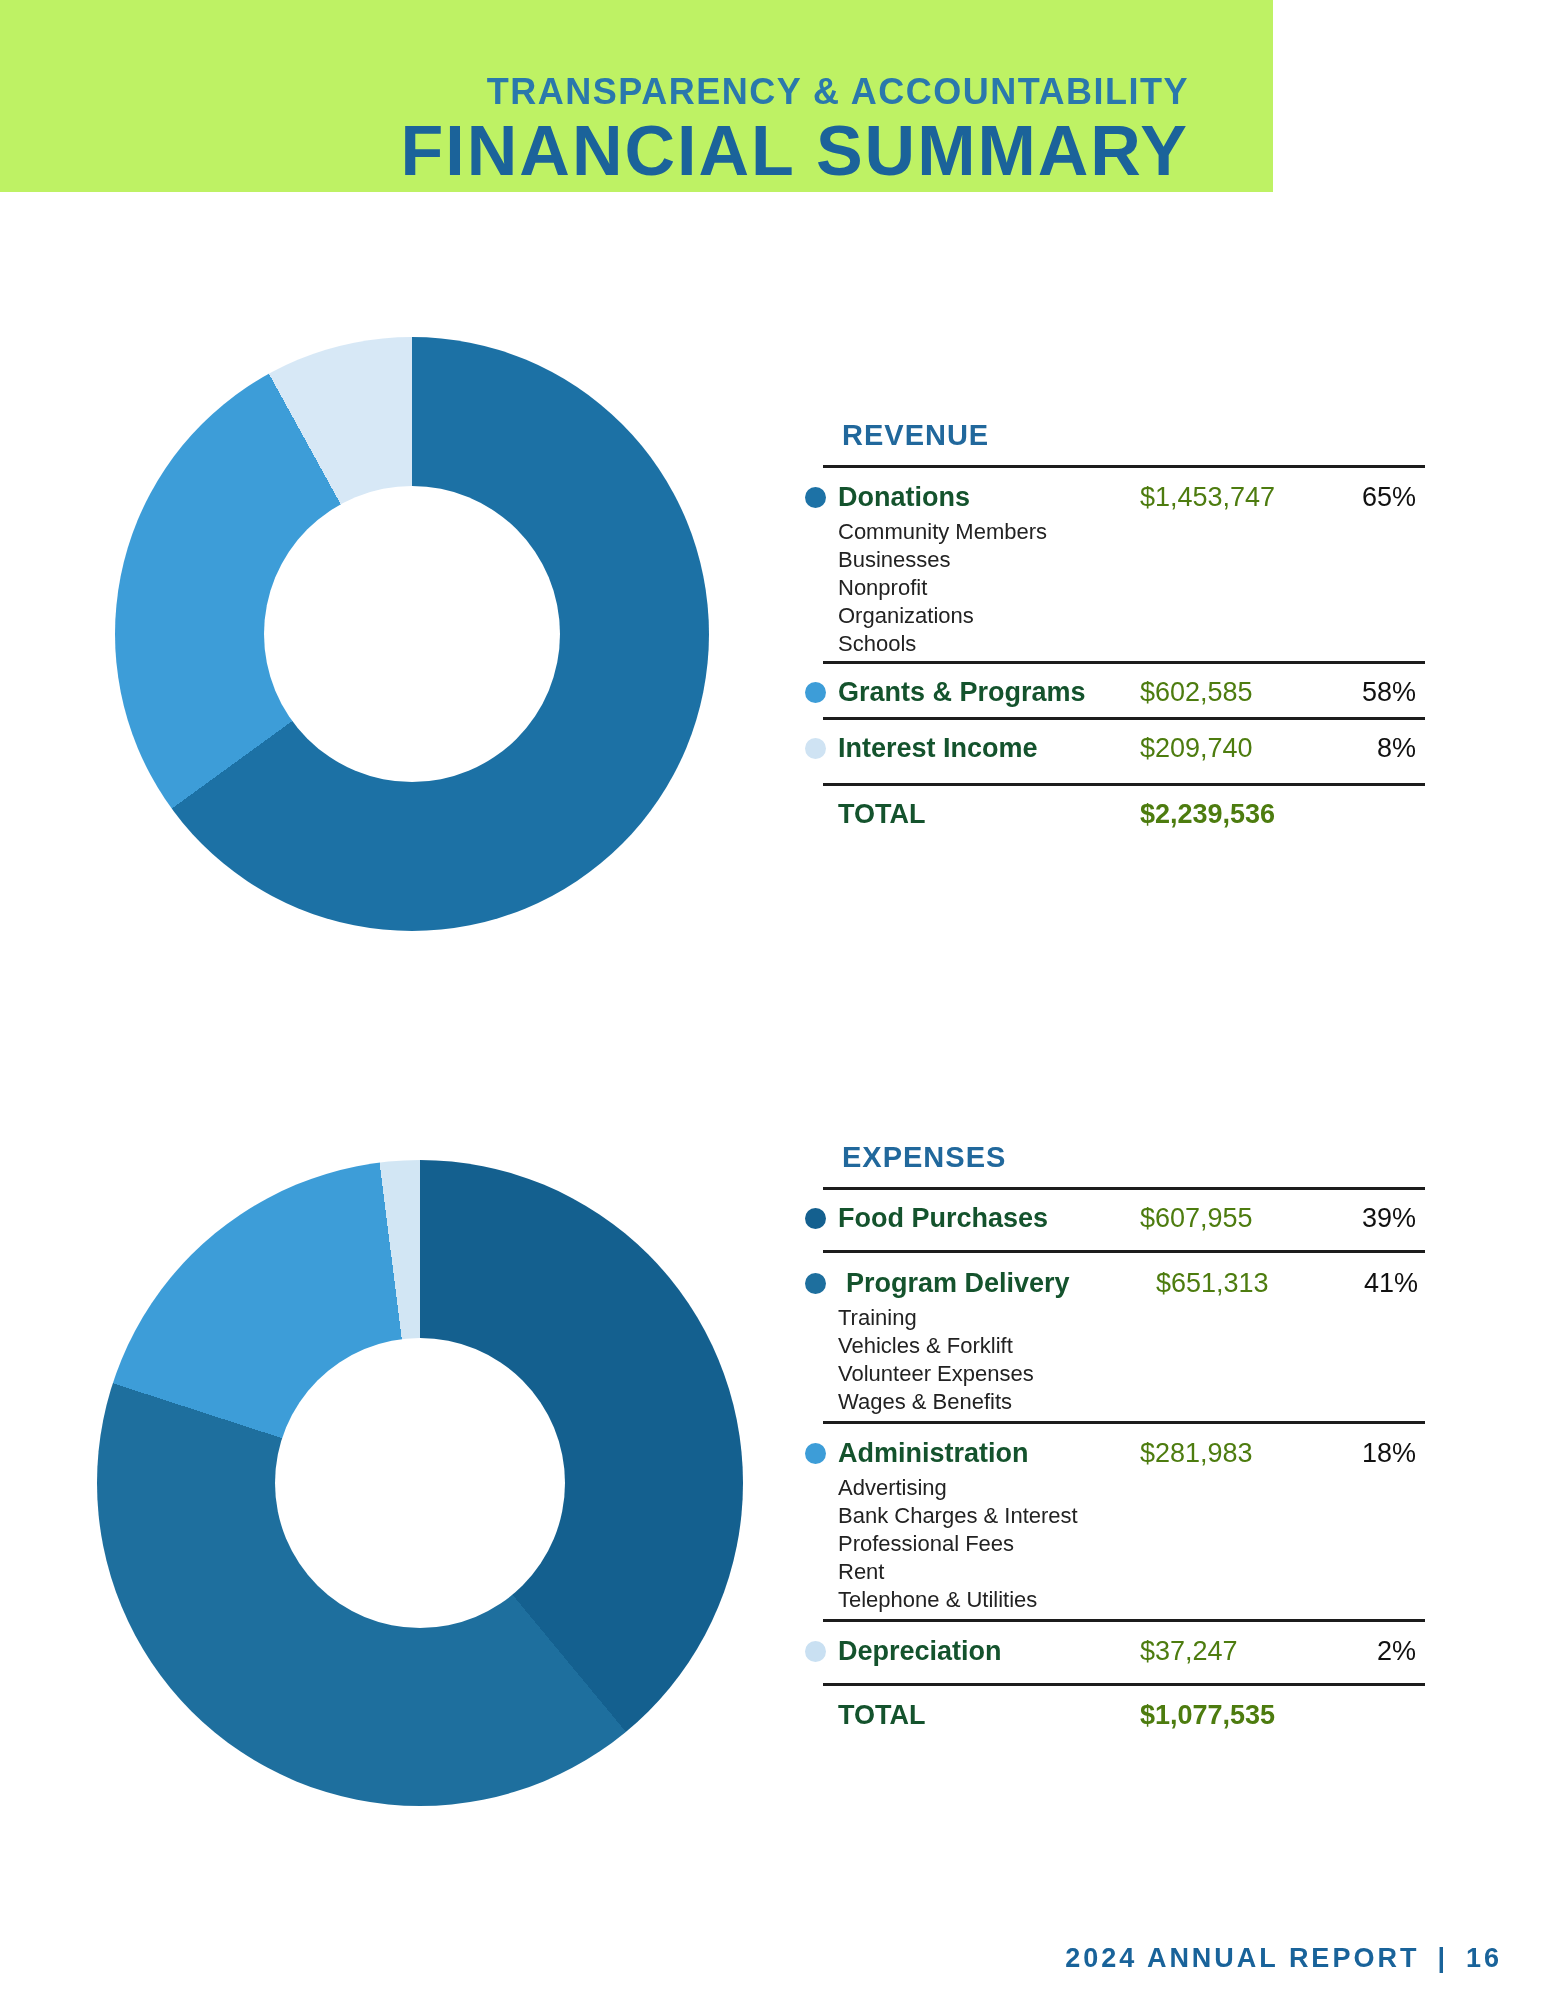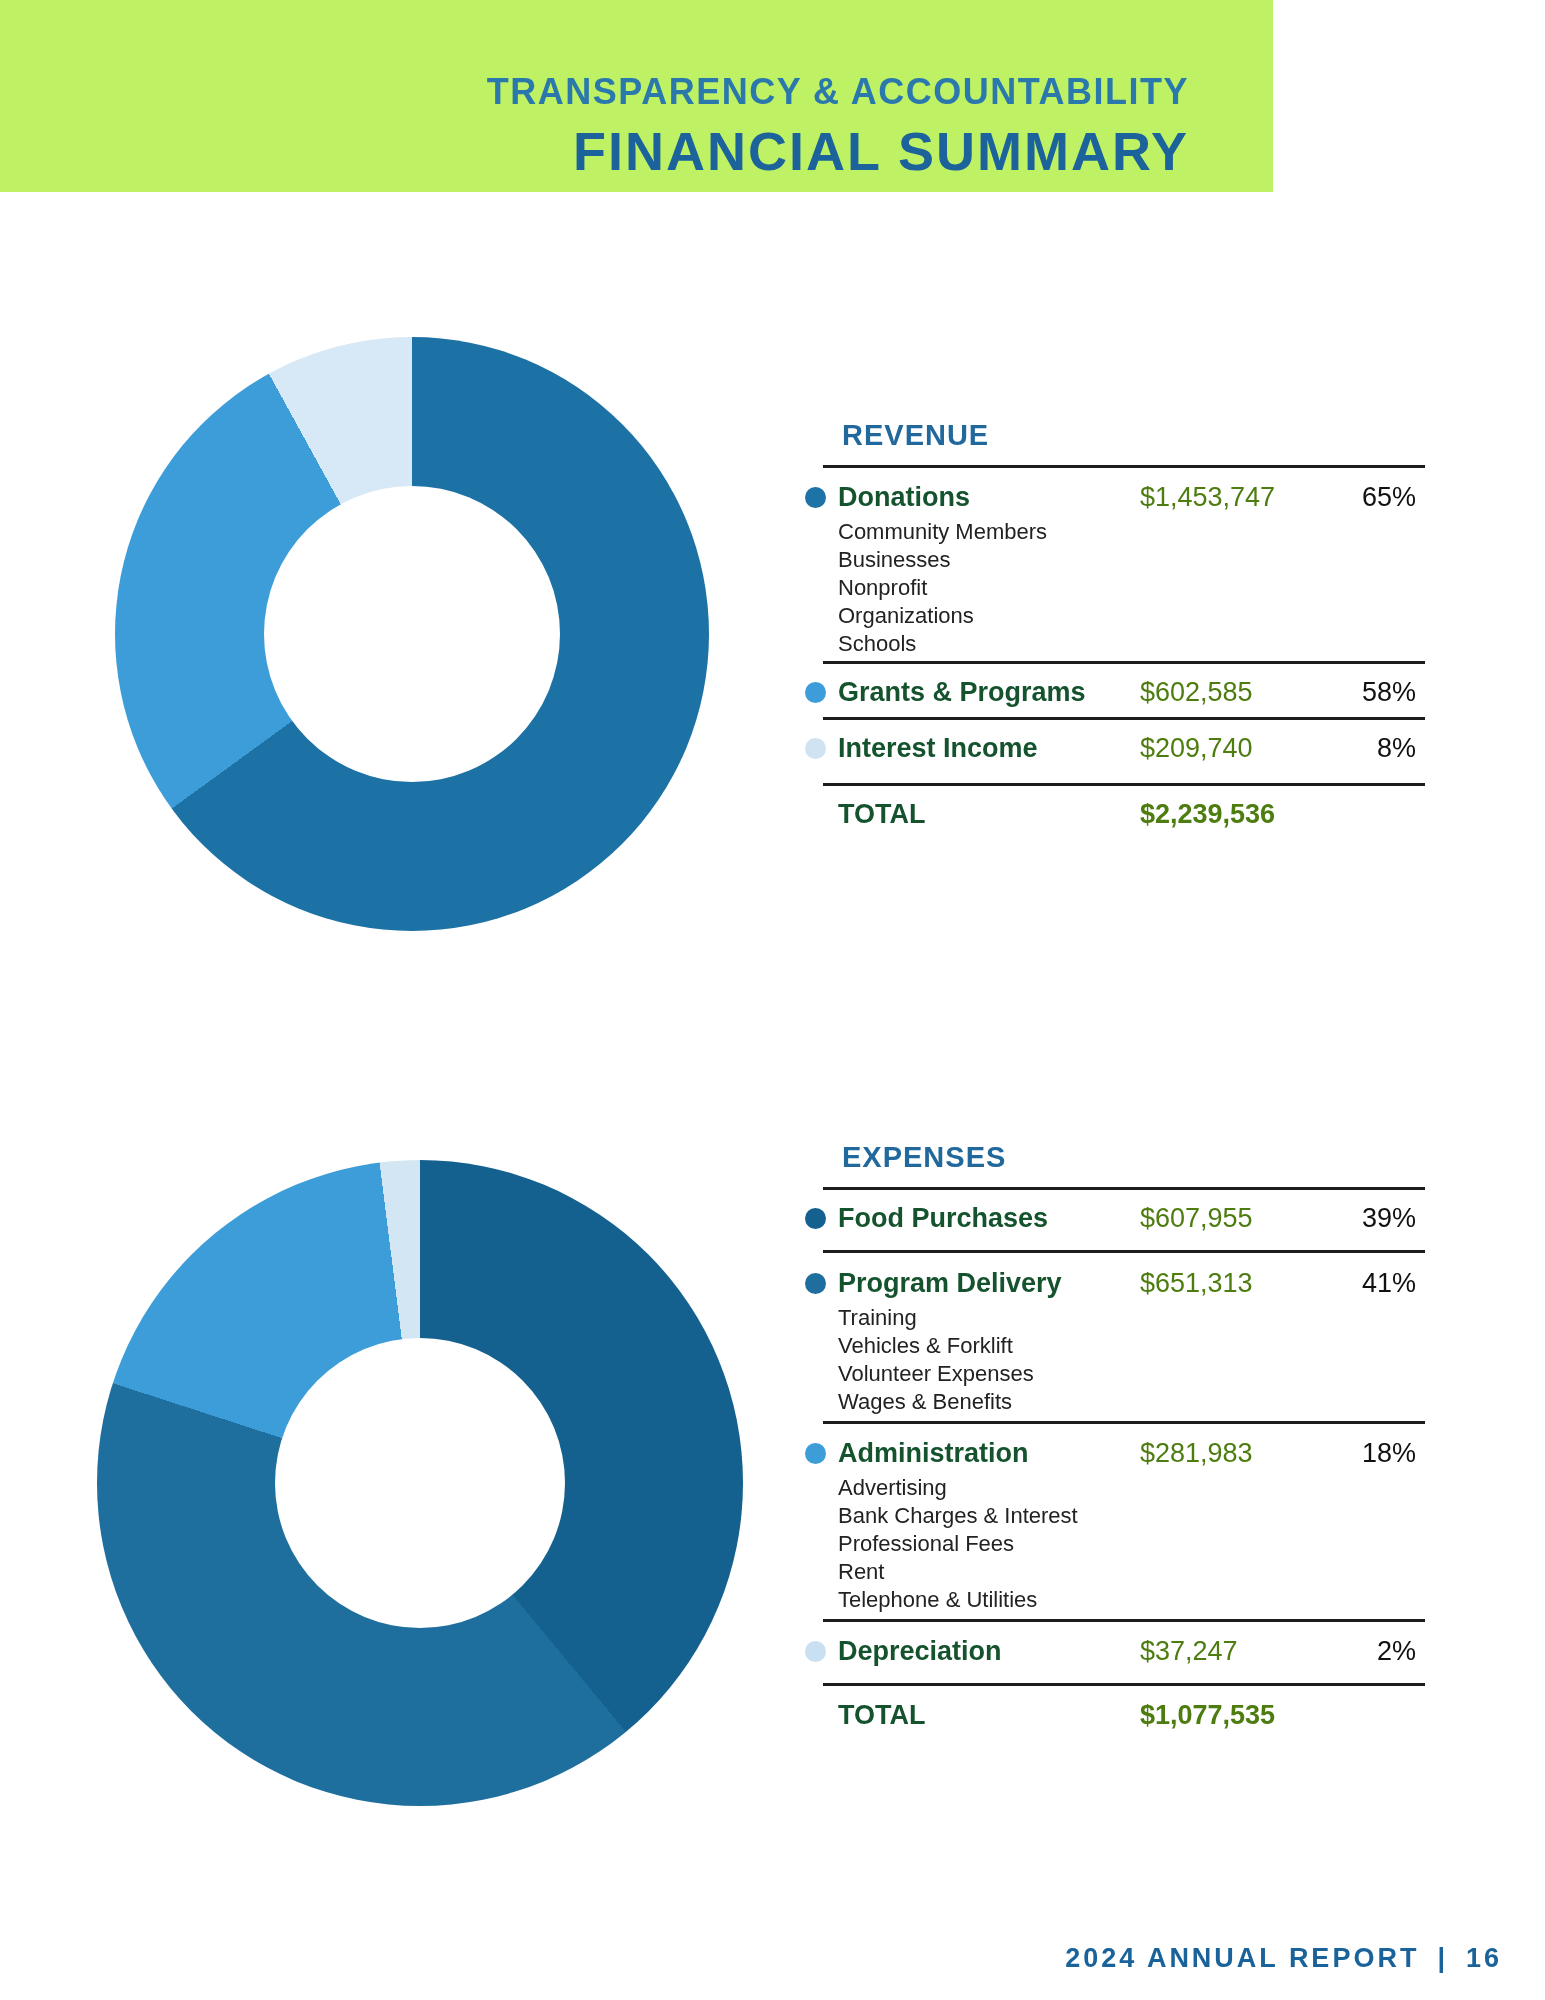--- a/index.html
+++ b/index.html
@@ -4,21 +4,21 @@
 <style>
   html,body{margin:0;padding:0;background:#ffffff;}
   .page{
     position:relative;width:1545px;height:2000px;background:#ffffff;
     font-family:"Liberation Sans",sans-serif;color:#161616;overflow:hidden;
   }
   
   .band{position:absolute;left:0;top:0;width:1273px;height:192px;background:#bef264;}
   .band-inner{position:absolute;right:84px;top:0;text-align:right;}
   .kicker{margin-top:74px;font-size:36px;font-weight:600;letter-spacing:1.5px;color:#2a78ac;line-height:36px;}
-  .big-title{margin-top:6px;font-size:54px;font-weight:800;letter-spacing:2px;color:#1b639a;line-height:70px;white-space:nowrap;}
+  .big-title{margin-top:6px;font-size:70px;font-weight:800;letter-spacing:2px;color:#1b639a;line-height:70px;white-space:nowrap;}
   
   .donut{position:absolute;border-radius:50%;}
   .donut .hole{position:absolute;left:50%;top:50%;transform:translate(-50%,-50%);background:#ffffff;border-radius:50%;}
   #donut-revenue{left:115px;top:337px;width:594px;height:594px;}
   #donut-revenue .hole{width:296px;height:296px;}
   #donut-expenses{left:97px;top:1160px;width:646px;height:646px;}
   #donut-expenses .hole{width:290px;height:290px;}
   
   .fin-table{position:absolute;left:800px;width:630px;}
   #revenue-table{top:418px;}
@@ -26,21 +26,21 @@
   .sec-heading{margin:0 0 0 42px;font-size:29px;line-height:34px;font-weight:800;letter-spacing:1px;color:#21689c;}
   .rule{height:0;border-top:3px solid #1c1c1c;margin-left:23px;margin-right:5px;}
   .trow{display:grid;grid-template-columns:38px 302px 200px 1fr;align-items:center;height:38px;}
   .bullet{width:21px;height:21px;border-radius:50%;margin-left:5px;}
   .lbl{font-size:27px;font-weight:700;color:#14532d;}
   .val{font-size:27px;font-weight:400;color:#4d7c0f;}
   .pct{font-size:27px;font-weight:400;color:#111111;text-align:right;padding-right:14px;}
   .total .lbl,.total .val{font-weight:700;}
   .subs{padding-left:38px;font-size:22px;line-height:28px;color:#222222;font-weight:400;}
   
-  .mt13{margin-top:13px;}.mt10{margin-top:10px;}.mt9{margin-top:9px;}.mt11{margin-top:11px;}
+  .mt13{margin-top:13px;}.mt10{margin-top:10px;}.mt9{margin-top:9px;}.mt11{margin-top:11px;gap:8px;}
   .mt6{margin-top:6px;}.mt5{margin-top:5px;}.mt16{margin-top:16px;}.mt2{margin-top:2px;}.mt3{margin-top:3px;}
   
   .footer{position:absolute;top:1942px;right:43px;font-size:27px;line-height:32px;font-weight:700;
           letter-spacing:3px;color:#19639a;white-space:nowrap;}
   .footer .sep{display:inline-block;margin:0 18px;}
 </style>
 </head>
 <body>
 
 <div class="page">

